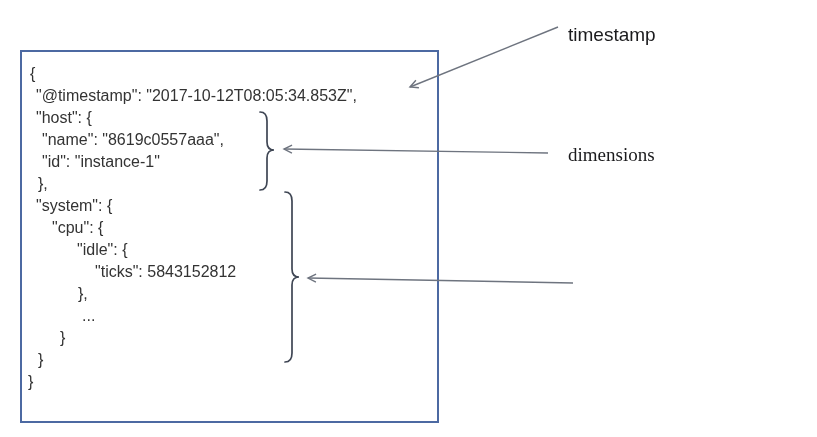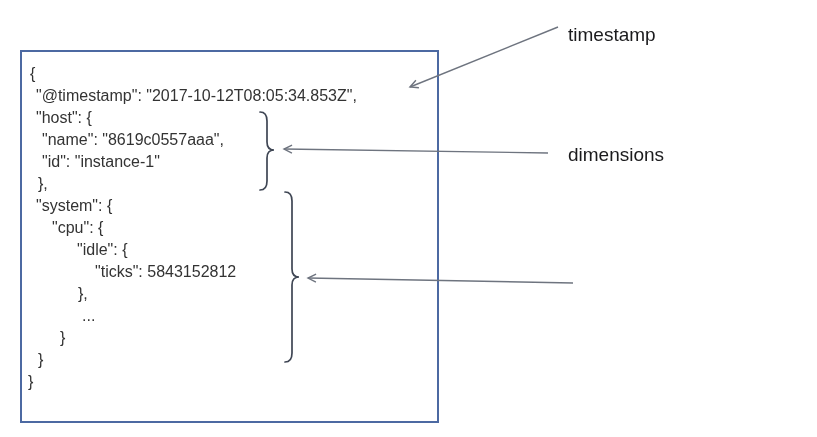--- a/index.html
+++ b/index.html
@@ -29,21 +29,21 @@
     pointer-events:none;
   }
   .brace{fill:none;stroke:var(--brace);stroke-width:1.7;stroke-linecap:round;}
   .arrow{fill:none;stroke:var(--arrow);stroke-width:1.4;}
   .arrow-head{fill:none;stroke:var(--arrow);stroke-width:1.4;}
   .label{
     position:absolute;font-size:19px;line-height:20px;color:var(--label);
     white-space:nowrap;
   }
   #label-timestamp{left:568px;top:25px;}
-  #label-dimensions{left:568px;top:145px;}
+  #label-dimensions{left:568px;top:145px;font-family:Liberation Serif, serif;}
   #label-metric{left:586px;top:272px;}
 </style>
 </head>
 <body>
 
 <div class="canvas">
 
   <div class="json-box">
 
   <div class="json-line" style="padding-left: 8px;">{</div>

